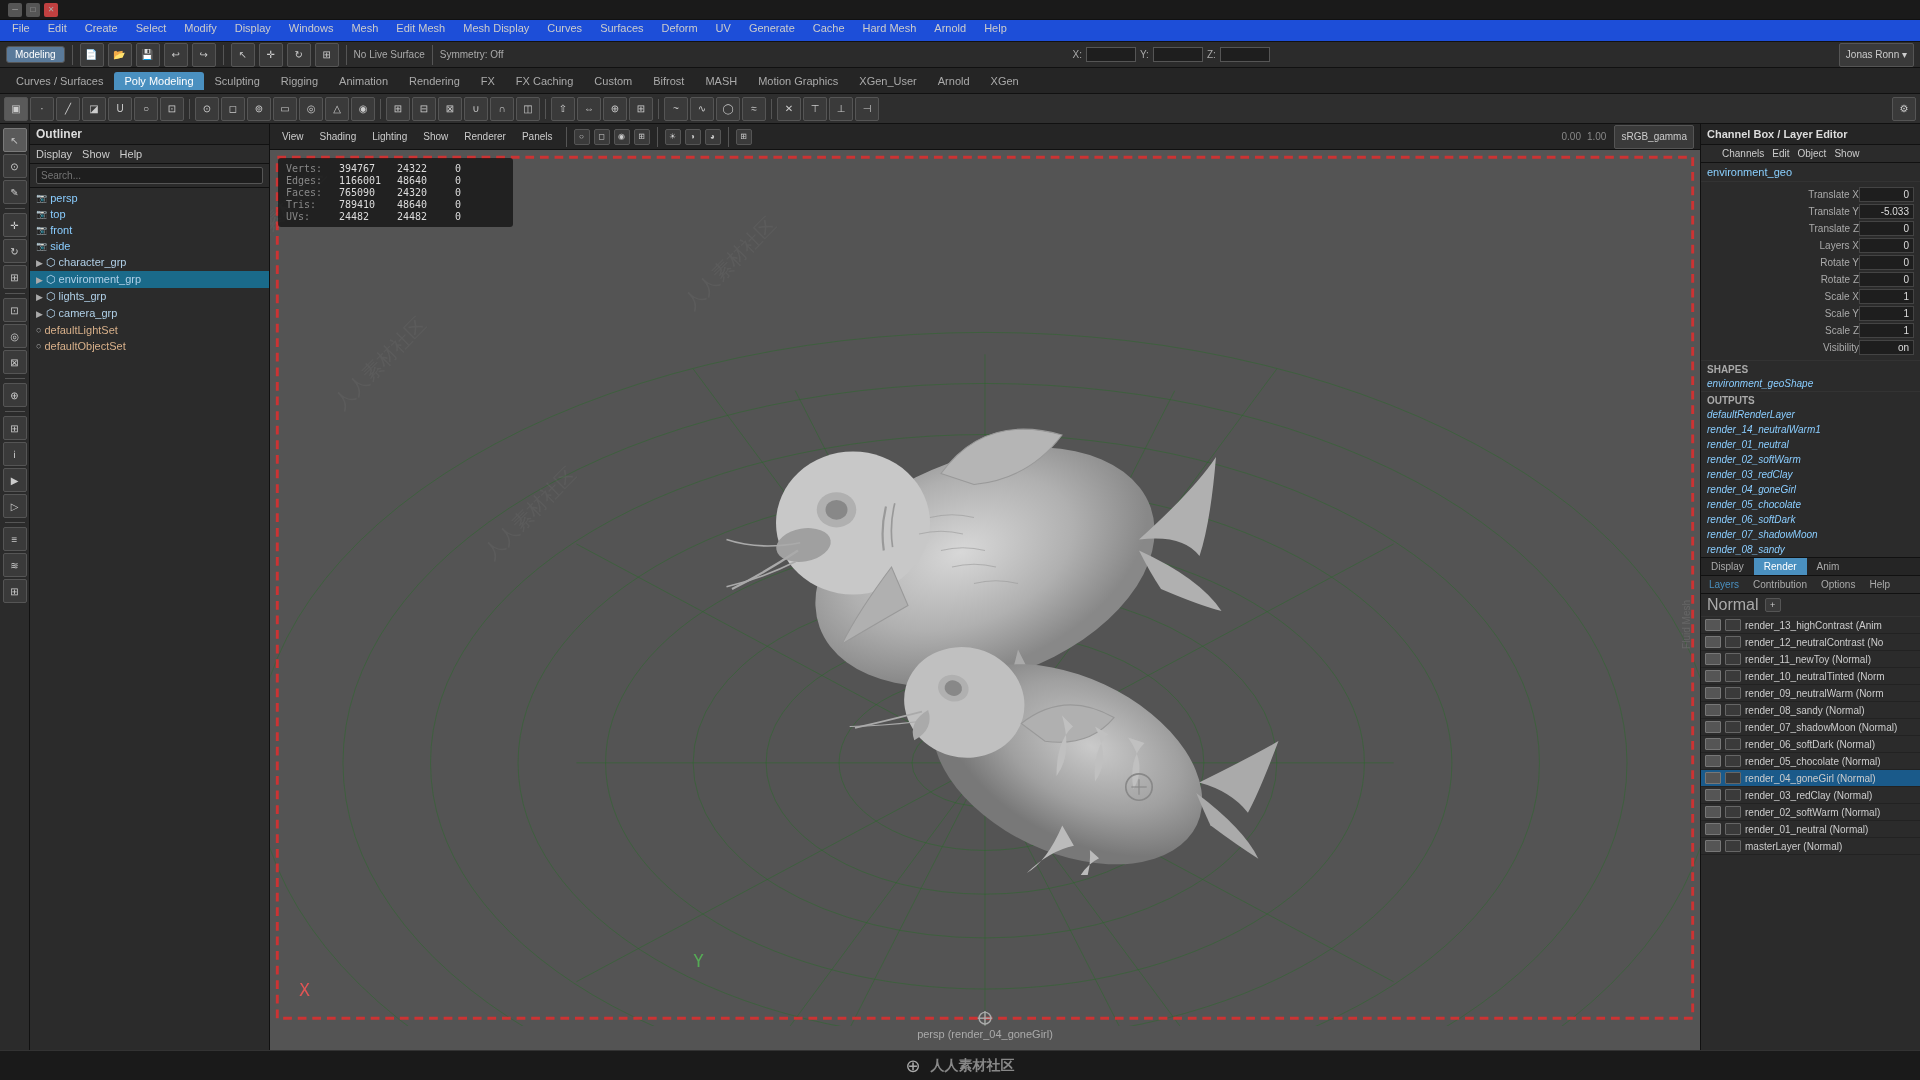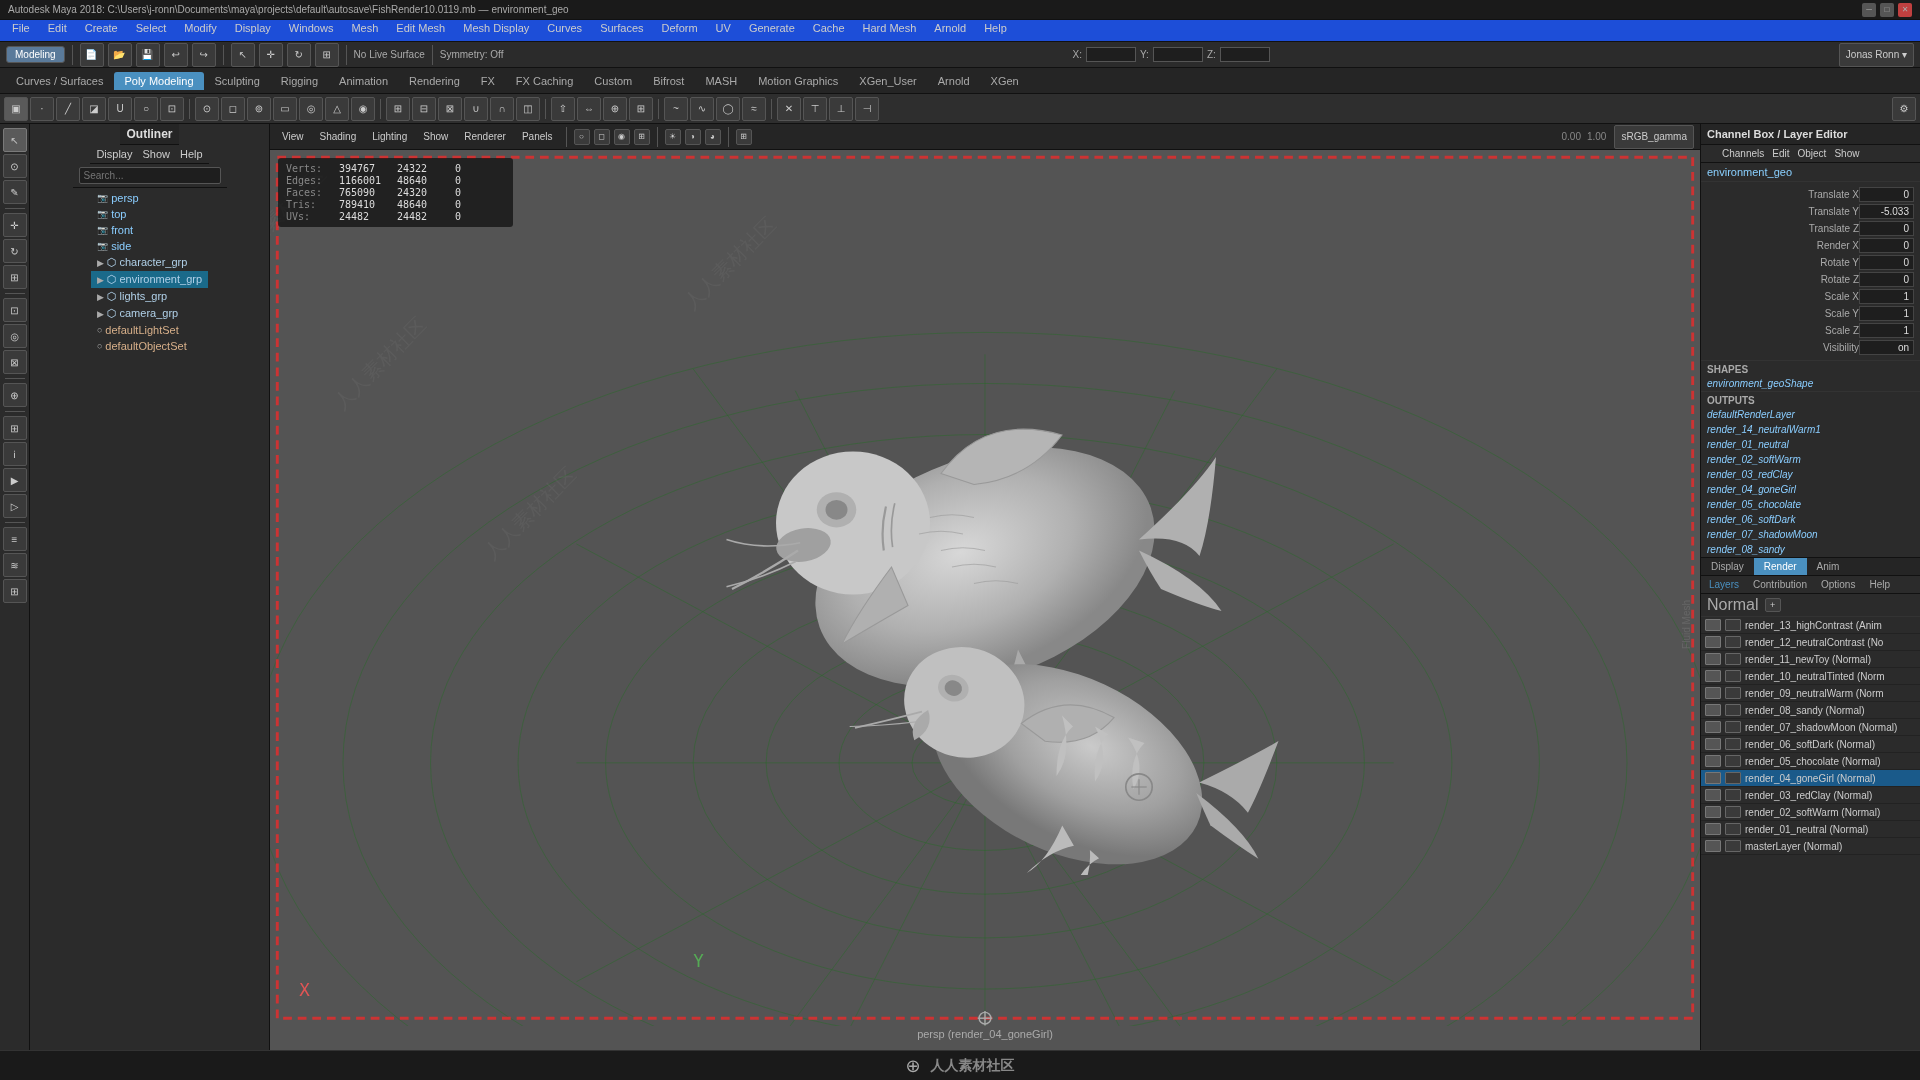--- a/index.html
+++ b/index.html
@@ -136,21 +136,20 @@
     .tool-btn.active { background: #5a5a5a; border-color: #7a7a7a; }
     .tool-separator { width: 20px; height: 1px; background: #555; margin: 2px 0; }
 
     
     #outliner {
       width: 240px;
       background: #2b2b2b;
       display: flex;
       flex-direction: column;
       border-right: 1px solid #111;
-      align-items: center;
     }
     #outliner-header {
       background: #252525;
       padding: 3px 6px;
       font-size: 12px;
       font-weight: bold;
       color: #ddd;
       border-bottom: 1px solid #111;
     }
     #outliner-menu {
@@ -451,21 +450,20 @@
       font-size: 13px;
       color: #888;
       border-top: 1px solid #333;
       z-index: 1000;
     }
   </style>
 </head>
 <body>
 
 <div id="title-bar">
-  <span class="title">Autodesk Maya 2018: C:\Users\j-ronn\Documents\maya\projects\default\autosave\FishRender10.0119.mb — environment_geo</span>
   <div class="win-controls">
     <div class="win-btn">─</div>
     <div class="win-btn">□</div>
     <div class="win-btn" style="background:#c04040;">✕</div>
   </div>
 </div>
 
 <div id="menu-bar">
   <span class="menu-item">File</span>
   <span class="menu-item">Edit</span>
@@ -877,21 +875,21 @@
       </div>
       <div class="cb-row">
         <span class="cb-label">Translate Y</span>
         <span class="cb-value">-5.033</span>
       </div>
       <div class="cb-row">
         <span class="cb-label">Translate Z</span>
         <span class="cb-value">0</span>
       </div>
       <div class="cb-row">
-        <span class="cb-label">Render X</span>
+        <span class="cb-label">Layers X</span>
         <span class="cb-value">0</span>
       </div>
       <div class="cb-row">
         <span class="cb-label">Rotate Y</span>
         <span class="cb-value">0</span>
       </div>
       <div class="cb-row">
         <span class="cb-label">Rotate Z</span>
         <span class="cb-value">0</span>
       </div>

